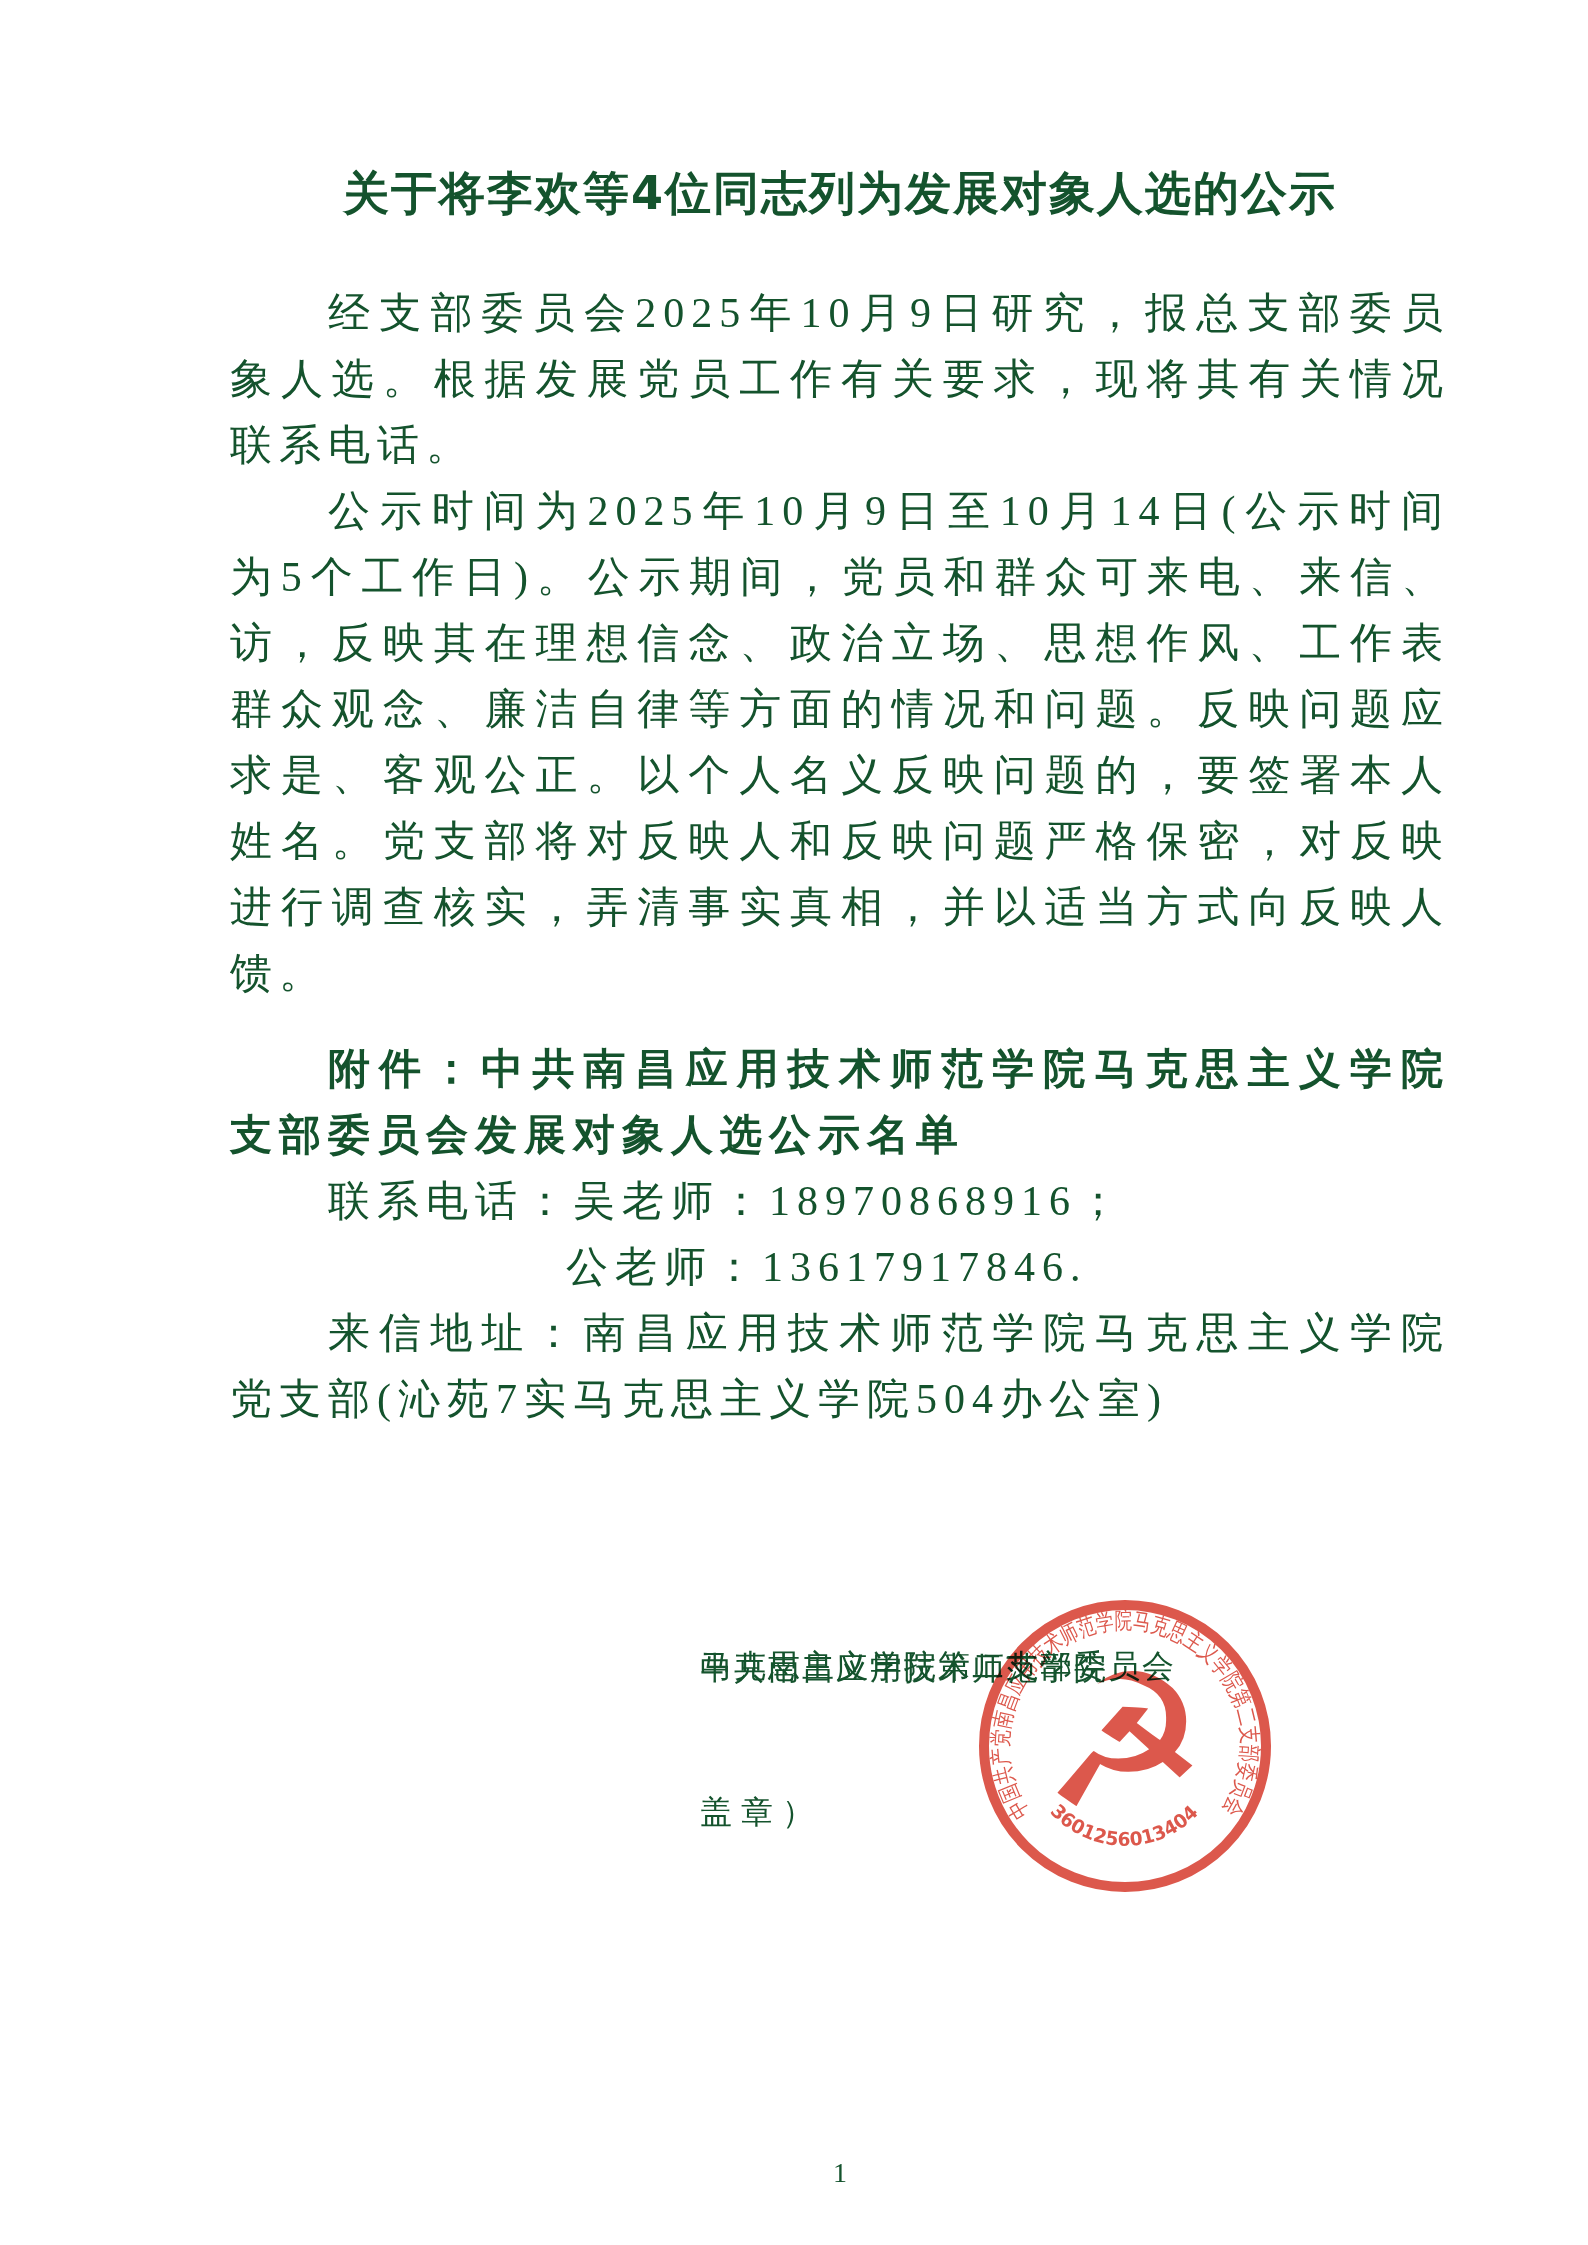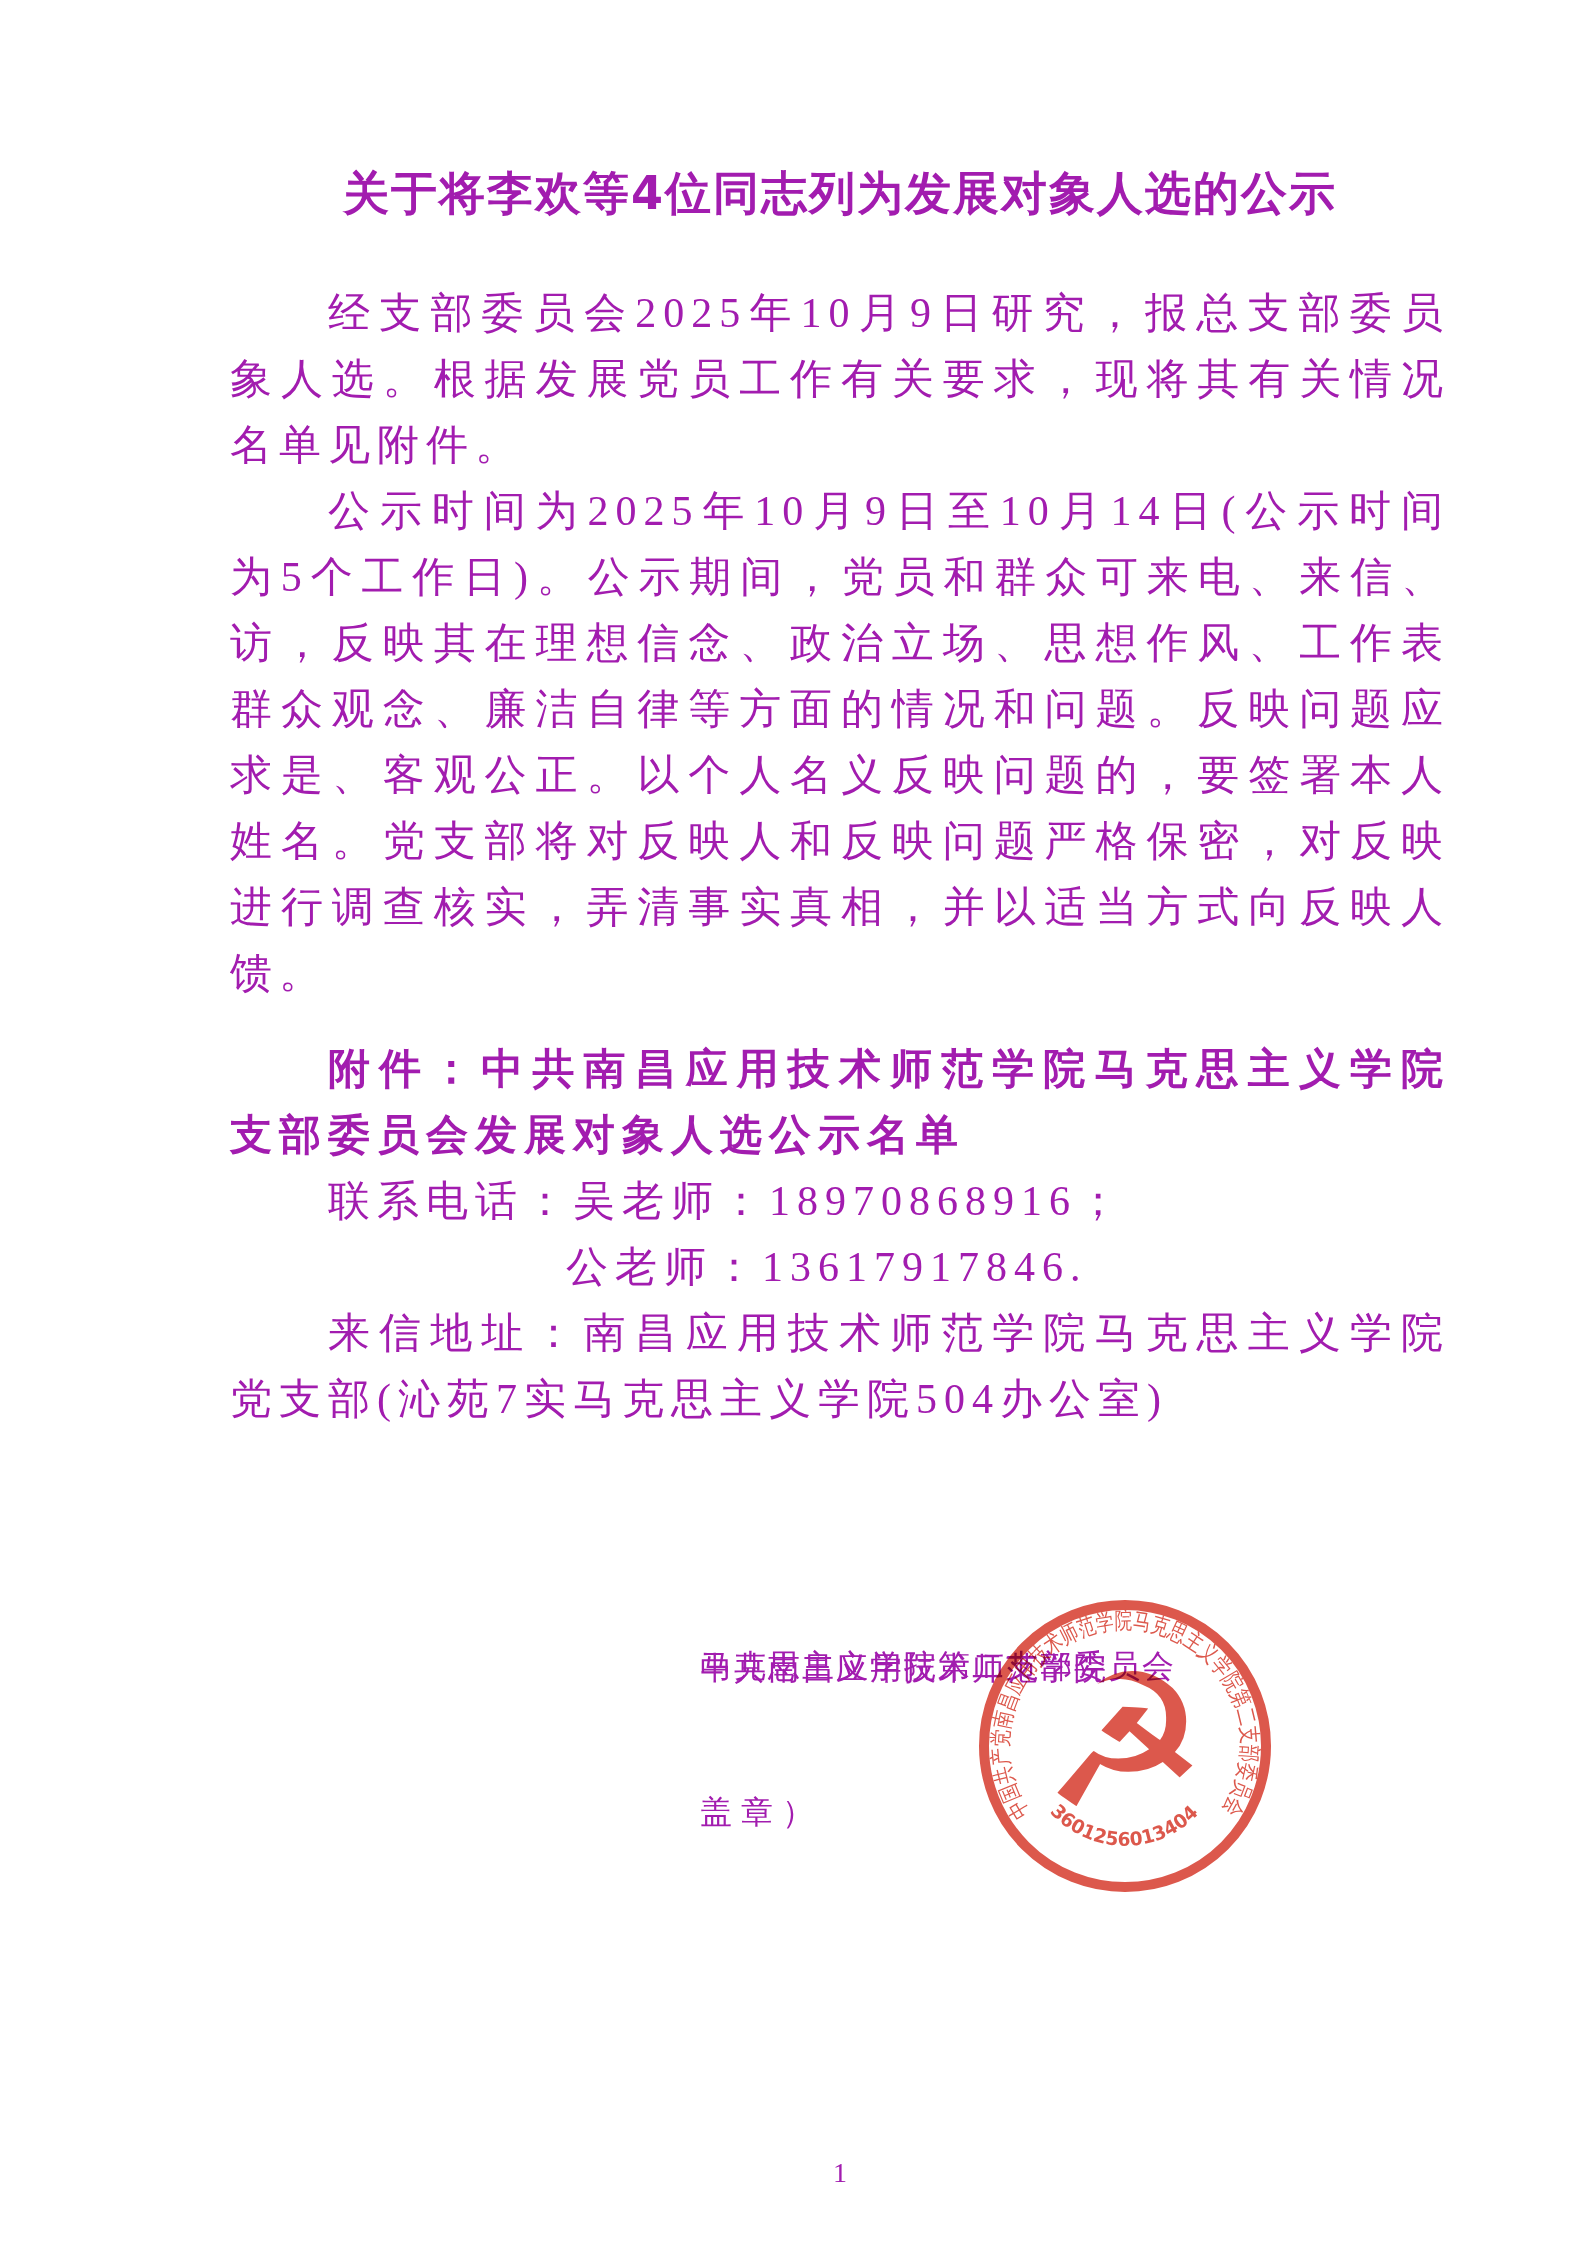--- a/index.html
+++ b/index.html
@@ -3,21 +3,21 @@
 <meta charset="utf-8">
 <style>
   html,body{margin:0;padding:0;background:#9a9a9a;}
   #page{
     position:relative;
     width:1588px;height:2245px;
     margin:0 auto;
     background:#ffffff;
     overflow:hidden;
     font-family:"Liberation Serif","DejaVu Serif",serif;
-    color:#a21caf;
+    color:#14532d;
   }
   .doc-title{
     position:absolute;left:230px;top:168px;width:1220px;
     text-align:center;
     font-family:"DejaVu Sans","Liberation Sans",sans-serif;
     font-weight:700;font-size:46px;line-height:50px;letter-spacing:2px;
   }
   .body-block{position:absolute;left:230px;top:280px;width:1220px;}
   .line{
     height:66px;line-height:66px;font-size:42px;letter-spacing:7px;
@@ -49,21 +49,21 @@
 </head>
 <body>
 
 <div id="page">
 
   <div class="doc-title">关于将李欢等4位同志列为发展对象人选的公示</div>
 
   <div class="body-block">
     <div class="line j ind">经支部委员会2025年10月9日研究，报总支部委员会</div>
     <div class="line j">象人选。根据发展党员工作有关要求，现将其有关情况公示，</div>
-    <div class="line">名单见附件。</div>
+    <div class="line">联系电话。</div>
     <div class="line j ind">公示时间为2025年10月9日至10月14日(公示时间</div>
     <div class="line j">为5个工作日)。公示期间，党员和群众可来电、来信、来</div>
     <div class="line j">访，反映其在理想信念、政治立场、思想作风、工作表现、</div>
     <div class="line j">群众观念、廉洁自律等方面的情况和问题。反映问题应实事</div>
     <div class="line j">求是、客观公正。以个人名义反映问题的，要签署本人真实</div>
     <div class="line j">姓名。党支部将对反映人和反映问题严格保密，对反映问题</div>
     <div class="line j">进行调查核实，弄清事实真相，并以适当方式向反映人反</div>
     <div class="line">馈。</div>
     <div class="line j ind bold gapA">附件：中共南昌应用技术师范学院马克思主义学院第二</div>
     <div class="line bold">支部委员会发展对象人选公示名单</div>

